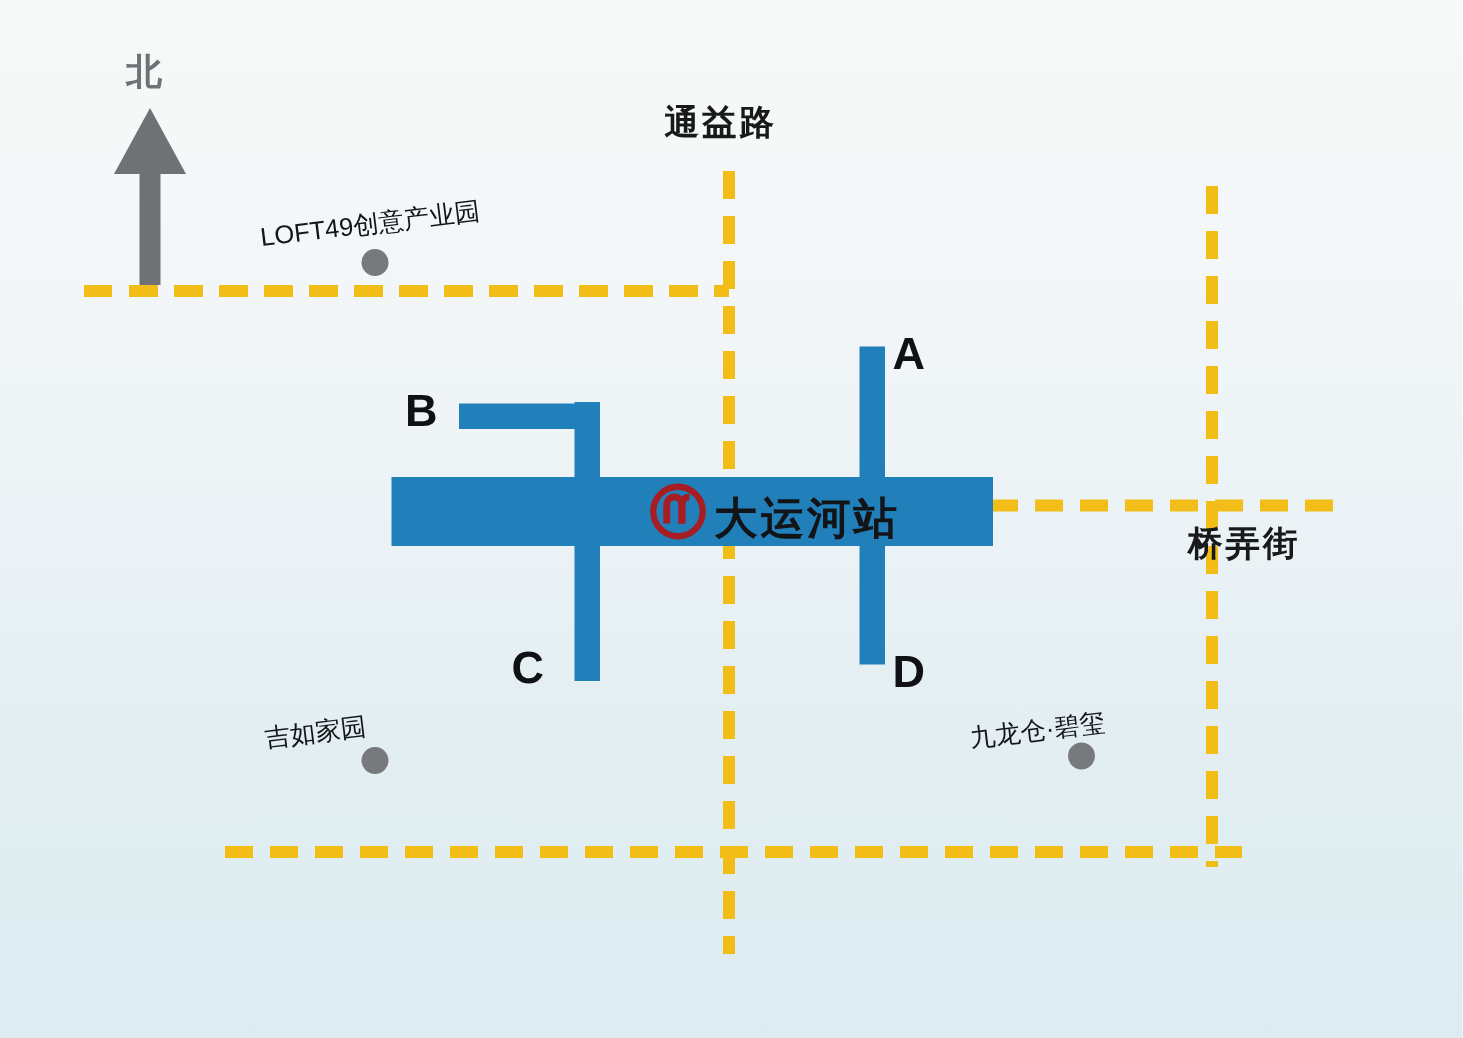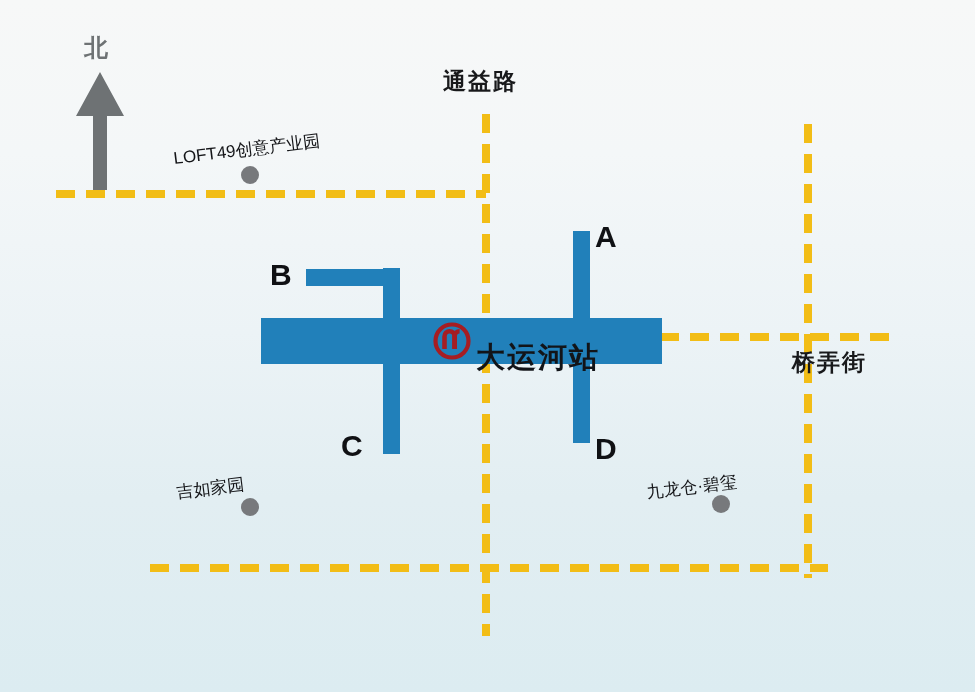--- a/index.html
+++ b/index.html
@@ -54,21 +54,20 @@
   }
 
   .station-name {
     position: absolute;
     color: #121418;
     font-weight: bold;
     font-size: 29px;
     letter-spacing: 2px;
     white-space: nowrap;
     z-index: 6;
-    margin-top: 12px;
   }
 
   .metro-logo {
     position: absolute;
     z-index: 6;
   }
 
   
   .exit-label {
     position: absolute;

